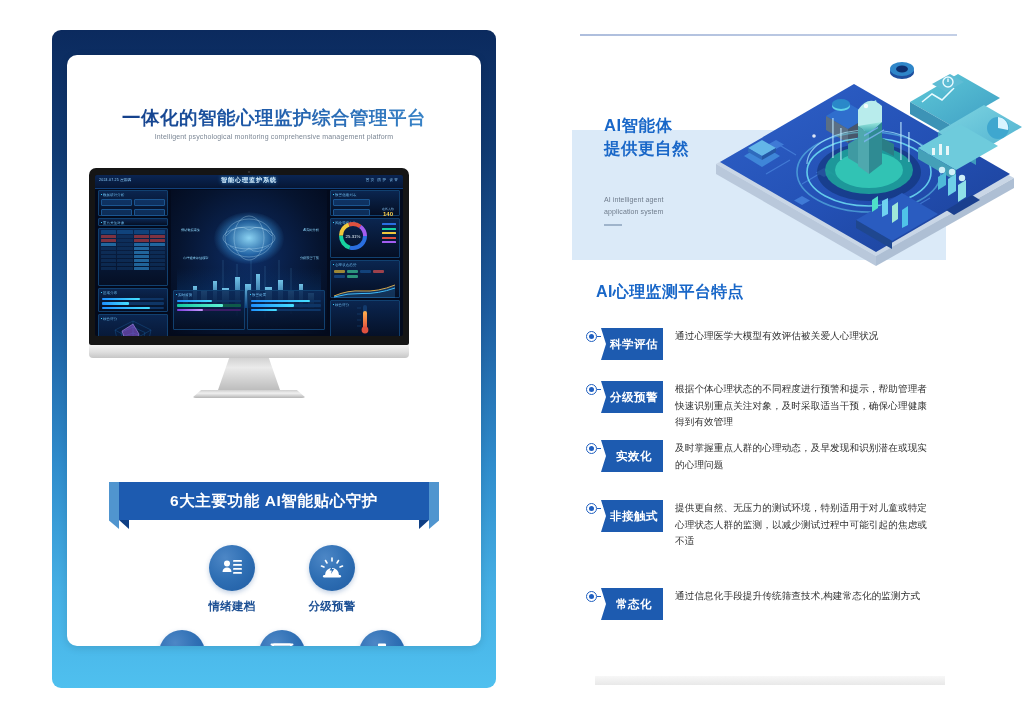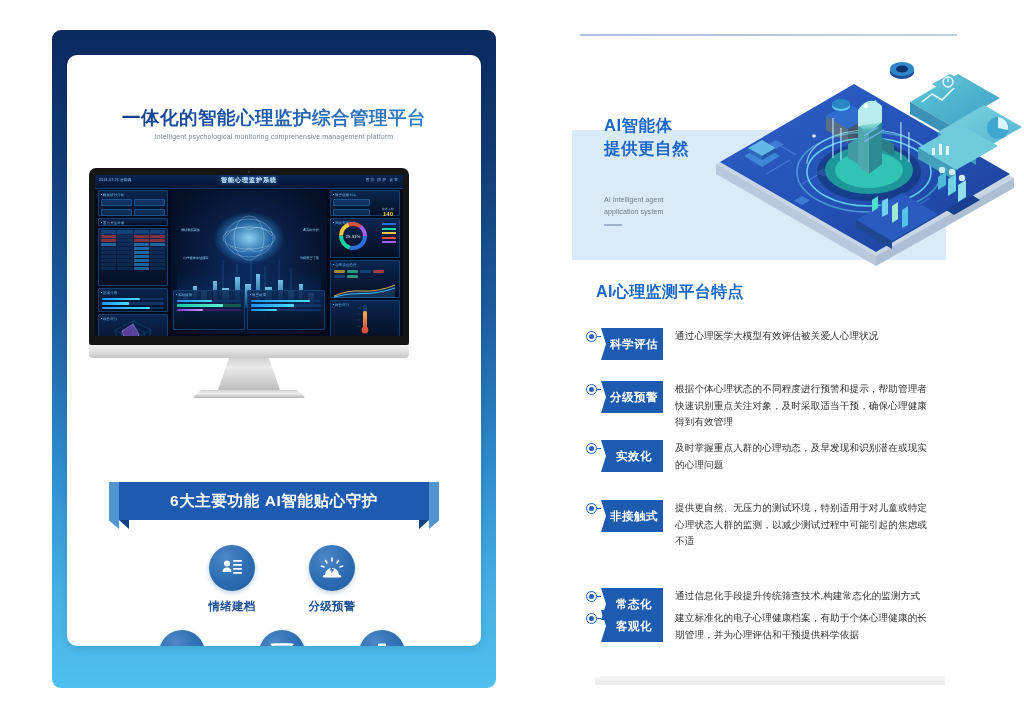--- a/index.html
+++ b/index.html
@@ -758,21 +758,15 @@
     <span class="fdesc">提供更自然、无压力的测试环境，特别适用于对儿童或特定心理状态人群的监测，以减少测试过程中可能引起的焦虑或不适</span>
   </div>
 
   <div class="feat" style="left:26px; top:556px;margin-top:32px;">
     <span class="fbullet"></span>
     <span class="fconn"></span>
     <span class="ftag">常态化</span>
     <span class="fdesc">通过信息化手段提升传统筛查技术,构建常态化的监测方式</span>
   </div>
 
-  <div class="feat" style="left:26px; top:610px;">
-    <span class="fbullet"></span>
-    <span class="fconn"></span>
-    <span class="ftag">客观化</span>
-    <span class="fdesc">建立标准化的电子心理健康档案，有助于个体心理健康的长期管理，并为心理评估和干预提供科学依据</span>
-  </div>
 
   <div id="bottom-rule"></div>
 </div>
 
 </body></html>

